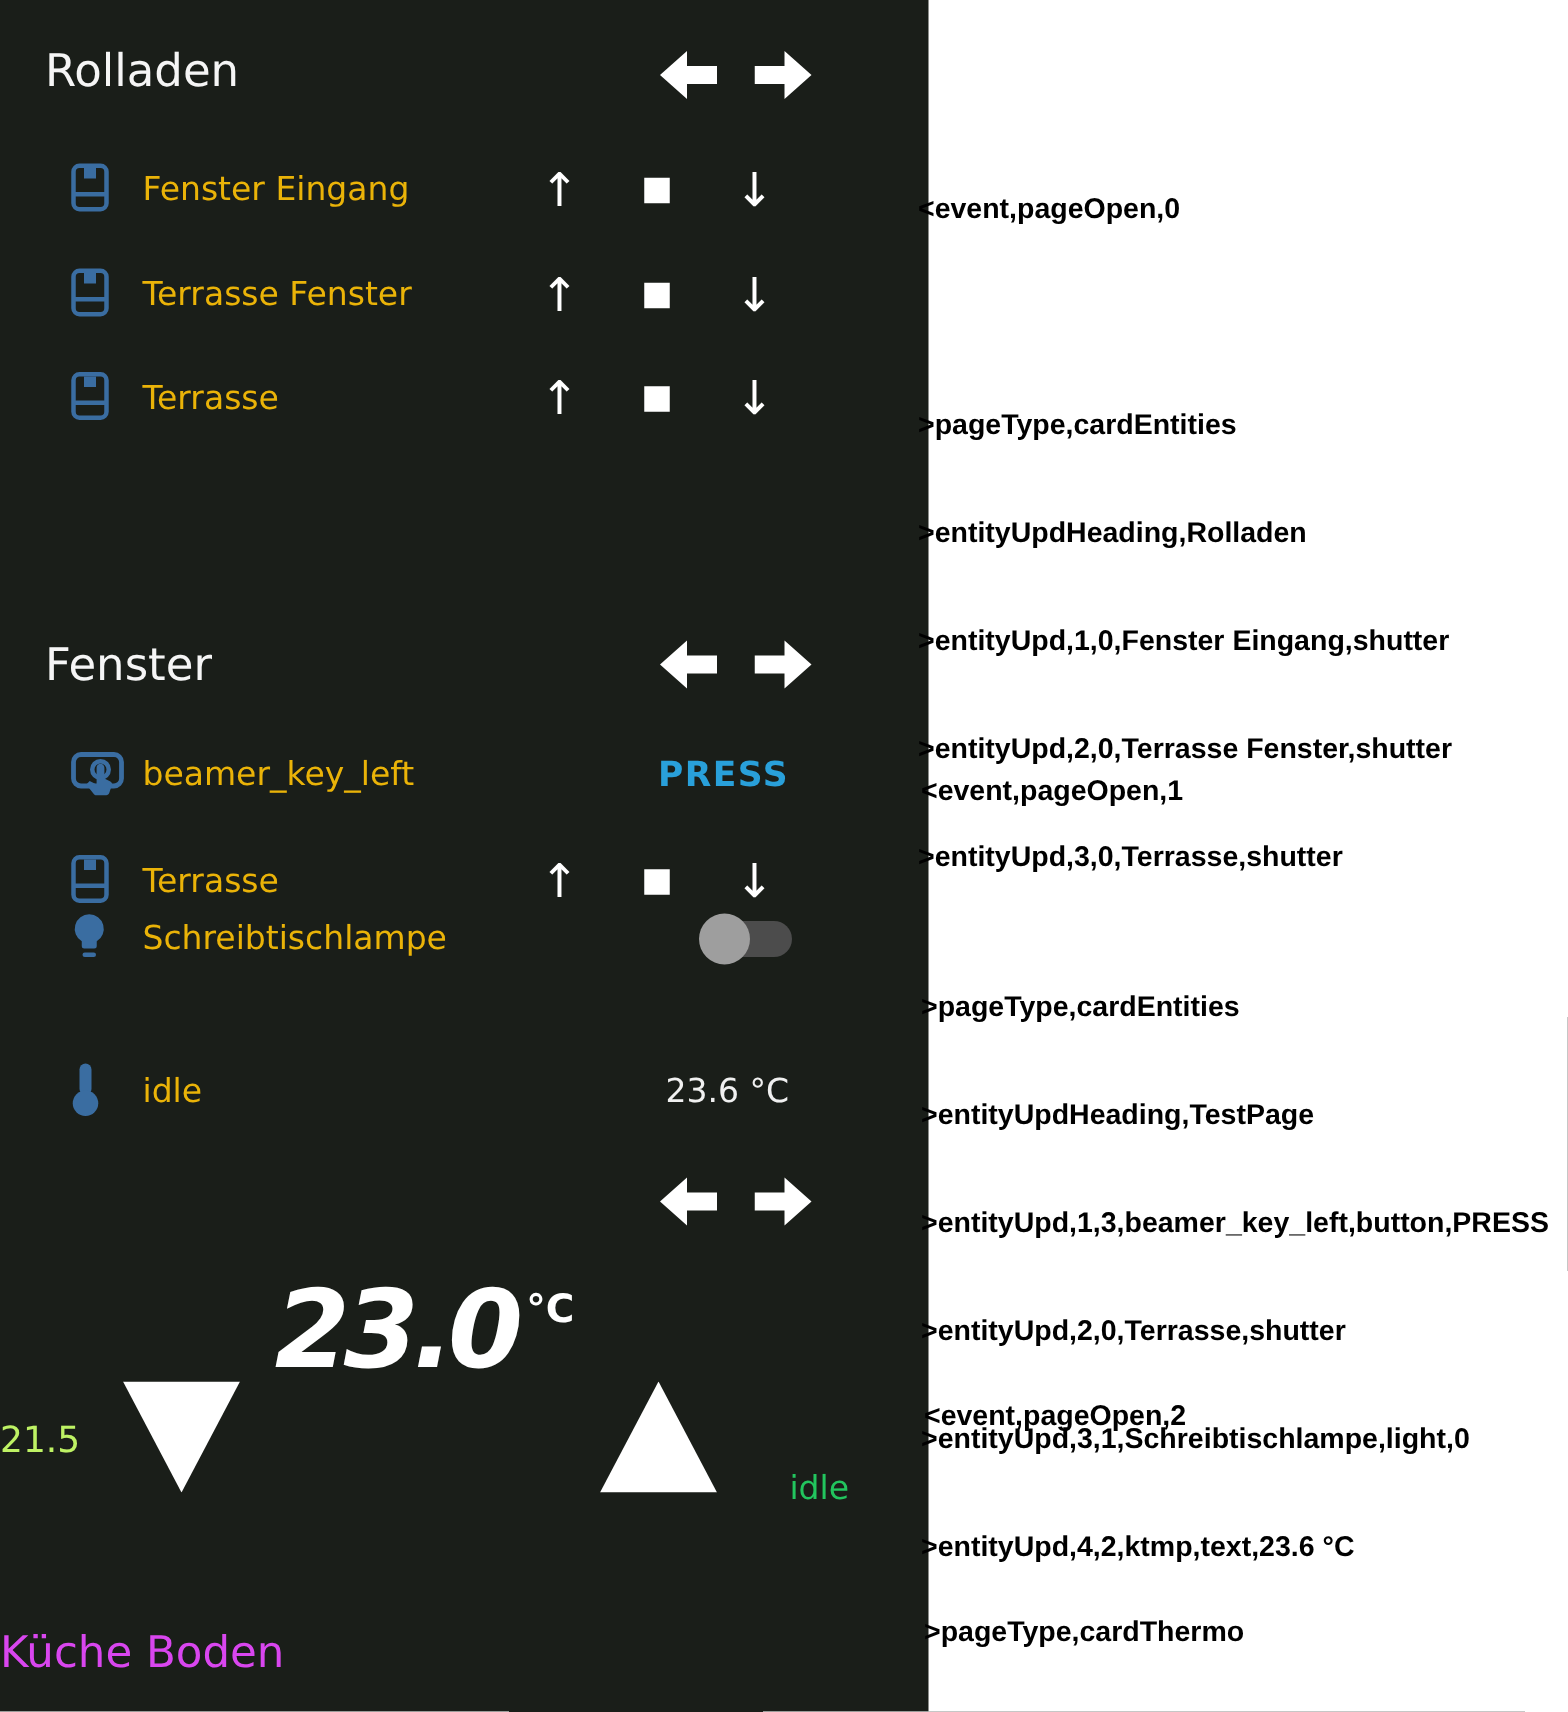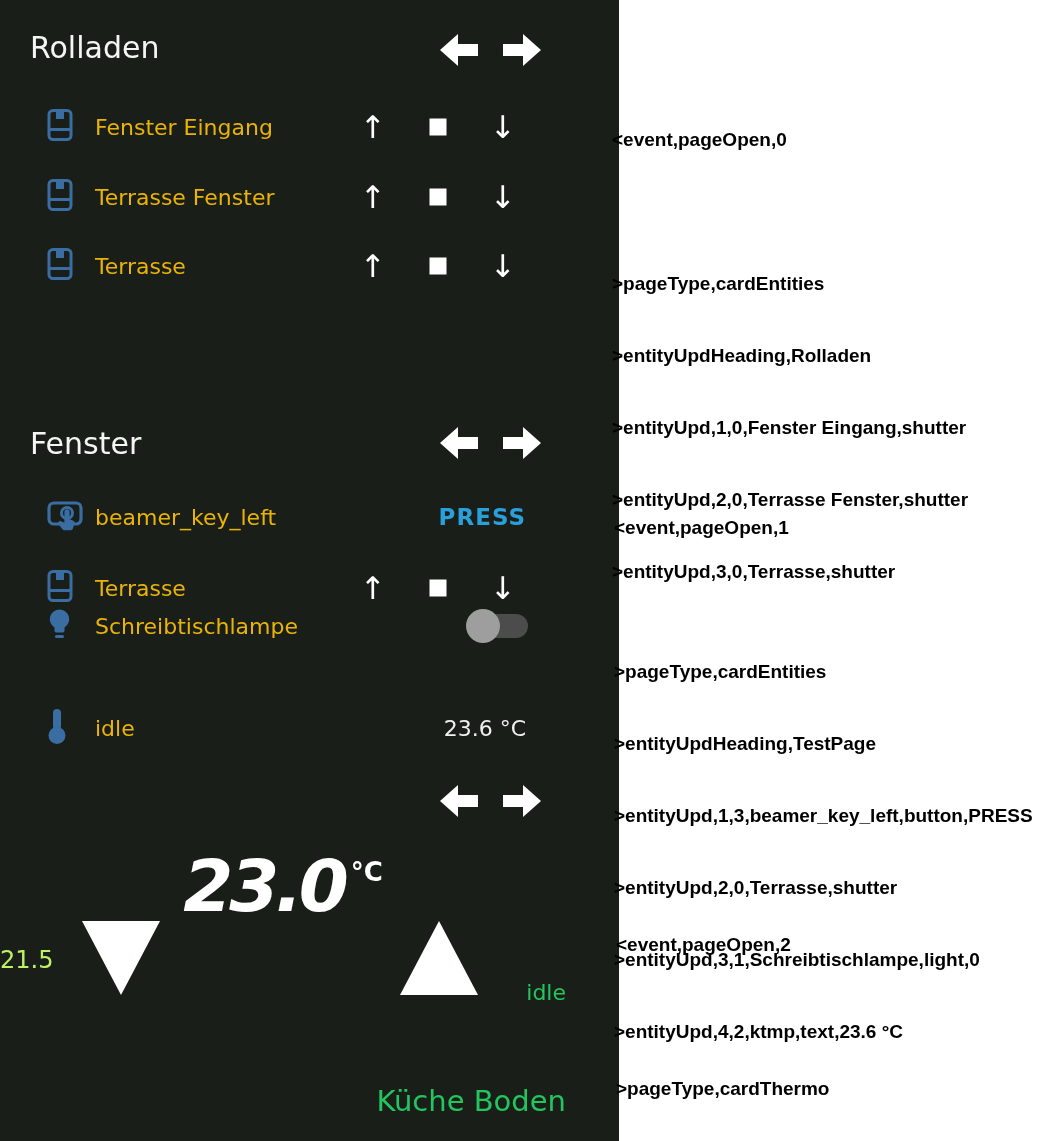--- a/index.html
+++ b/index.html
@@ -40,22 +40,22 @@
   .thermo-temp { position:absolute; left:0; top:850px; width:566px; text-align:center;
                  color:#ffffff; white-space:nowrap; }
   .thermo-temp .num  { font-size:72px; font-weight:700; letter-spacing:-4px; line-height:72px;font-style:italic; }
   .thermo-temp .unit { display:inline-block; font-size:26px; font-weight:700;
                        transform:translateY(-30px); margin-left:6px; letter-spacing:0; }
   .tri { position:absolute; cursor:pointer; }
   .thermo-set   { position:absolute; left:0; top:946px; width:566px; 
                   color:#bef264; font-size:24px; }
   .thermo-state { position:absolute; left:0; top:980px; width:566px; text-align:right;
                   color:#22c55e; font-size:22px; }
-  .thermo-name  { position:absolute; left:0; top:1084px; width:566px; text-align:right;
-                  color:#22c55e; font-size:29px; }
+  .thermo-name  { position:absolute; left:0; top:1084px; width:566px; text-align:left;
+                  color:#d946ef; font-size:29px; }
 
   
   .log { position:absolute; color:#000000; font-family:"Liberation Sans", sans-serif;
          font-weight:700; font-size:19px; line-height:24px; white-space:pre; }
   .log .gap { height:24px; }
 </style>
 </head>
 <body>
 
 <div class="canvas">

